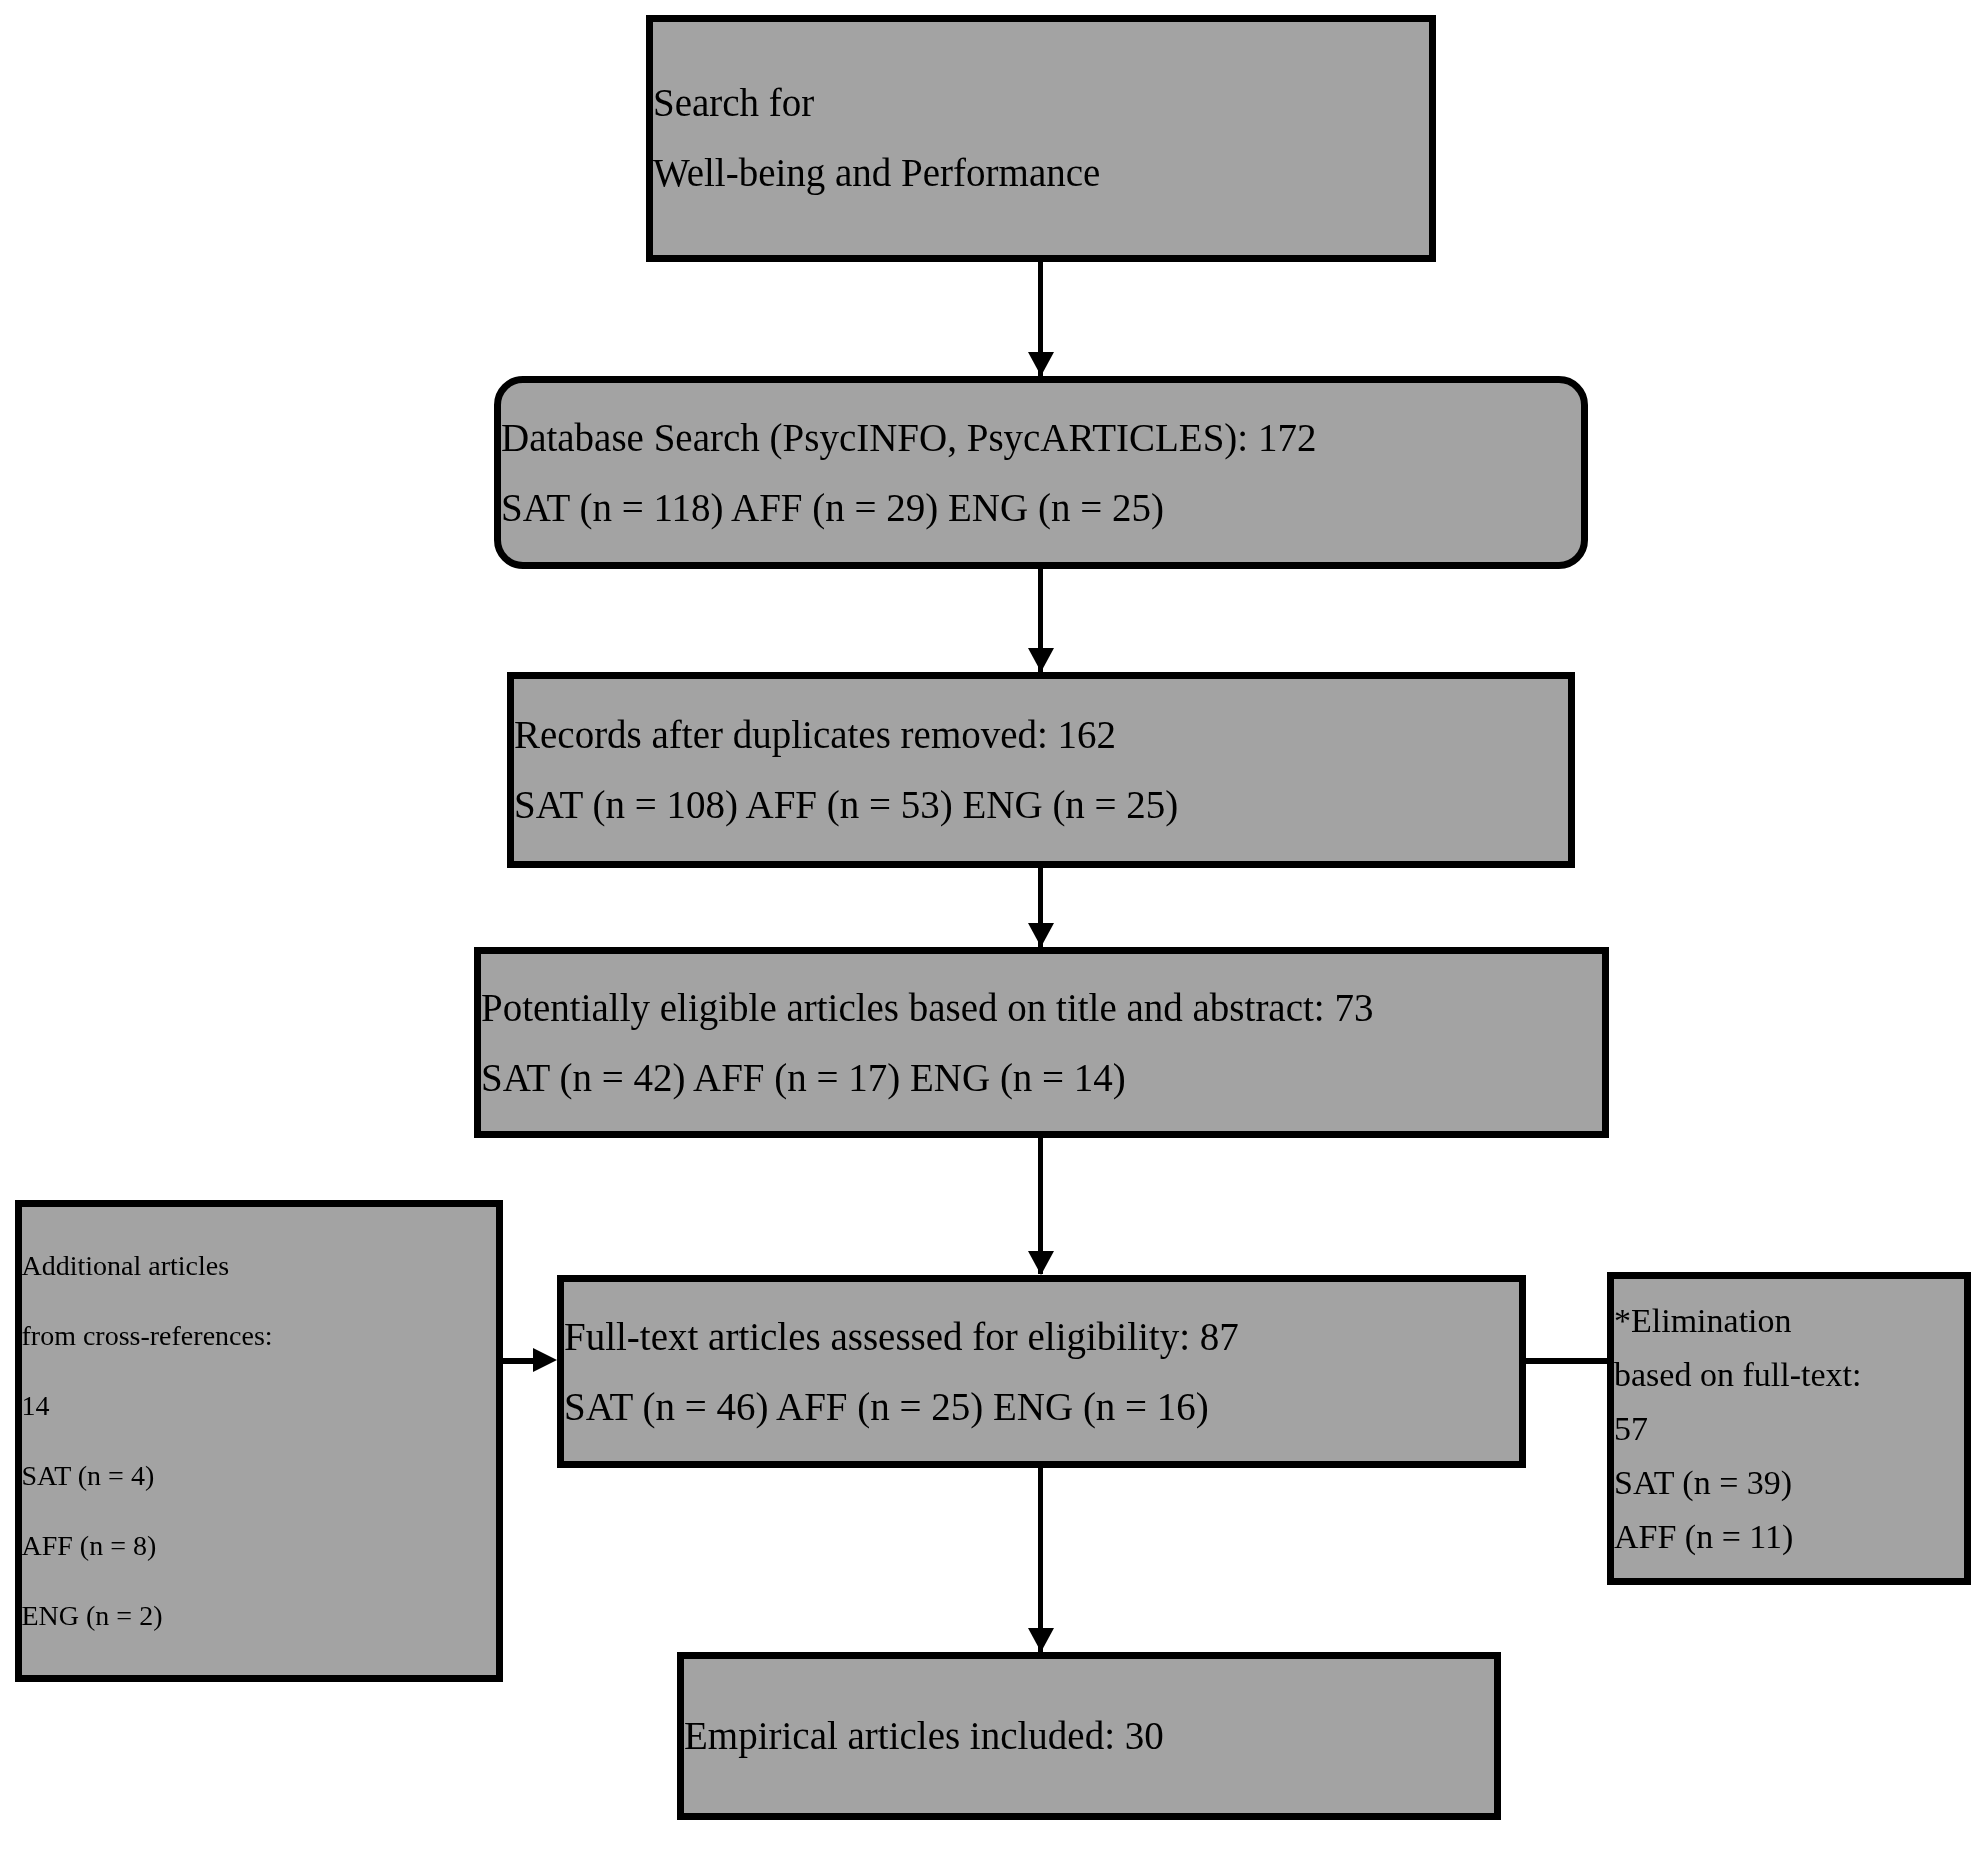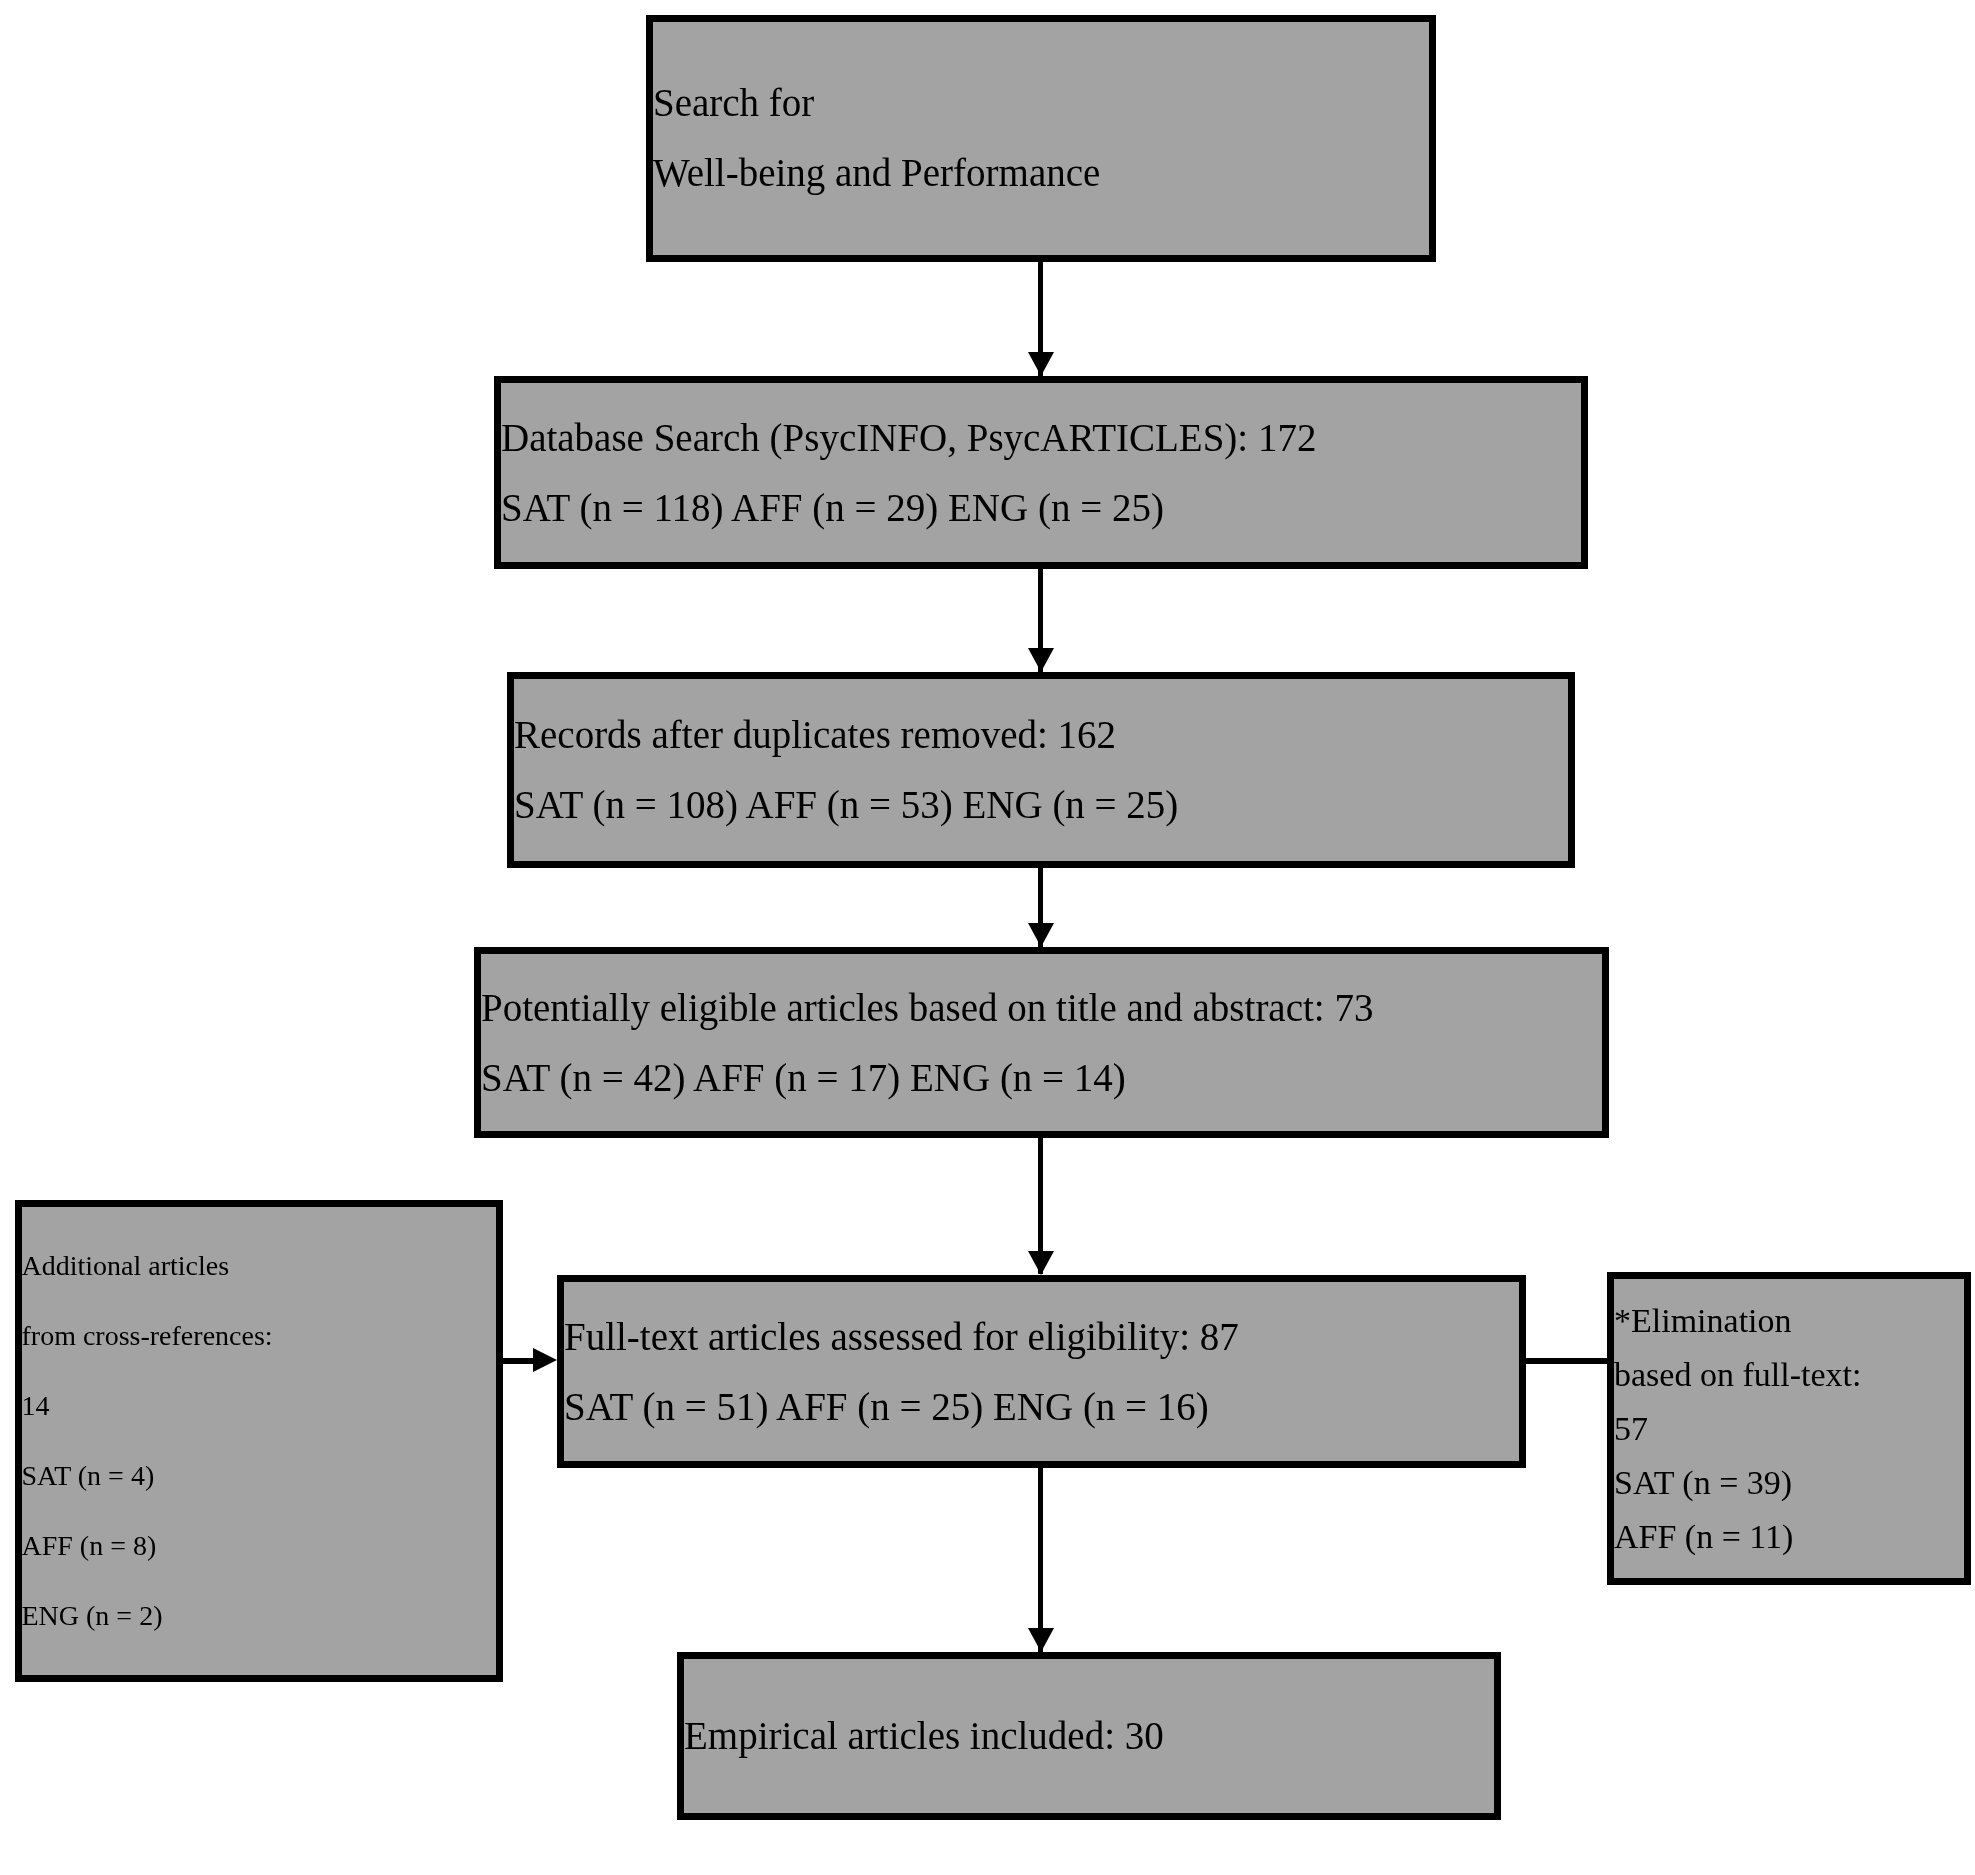--- a/index.html
+++ b/index.html
@@ -55,21 +55,21 @@
   .arrow-right {
     position: absolute;
     width: 0;
     height: 0;
     border-top: 12.5px solid transparent;
     border-bottom: 12.5px solid transparent;
     border-left: 24px solid #000000;
   }
   
   #box-search    { left: 646px; top: 14.5px;   width: 790px; height: 247px; }
-  #box-database  { left: 494px; top: 376px;  width: 1094px; height: 193px; }
+  #box-database  { left: 494px; top: 376px;  width: 1094px; height: 193px; border-radius: 29px; }
   #box-duplicates{ left: 507px; top: 672px; width: 1068px; height: 196px; }
   #box-title     { left: 474px;  top: 947px; width: 1135px; height: 191px; }
   #box-crossref  { left: 14.5px;   top: 1200px; width: 488px; height: 482px; }
   #box-fulltext  { left: 557px; top: 1275px; width: 969px; height: 193px; }
   #box-elim      { left: 1607px; top: 1272px; width: 364px;  height: 313px; }
   #box-included  { left: 677px; top: 1652px; width: 824px; height: 168px; }
   
   #a1-line { left: 1038px; top: 261px;  height: 115px; }
   #a2-line { left: 1038px; top: 569px; height: 104px; }
   #a3-line { left: 1038px; top: 868px; height: 80px; }
@@ -113,21 +113,21 @@
     <div class="line">Additional articles</div>
     <div class="line">from cross-references:</div>
     <div class="line">14</div>
     <div class="line">SAT (n = 4)</div>
     <div class="line">AFF (n = 8)</div>
     <div class="line">ENG (n = 2)</div>
   </div>
 
   <div class="flow-box fs-main" id="box-fulltext">
     <div class="line">Full-text articles assessed for eligibility: 87</div>
-    <div class="line">SAT (n = 51) AFF (n = 25) ENG (n = 16)</div>
+    <div class="line">SAT (n = 46) AFF (n = 25) ENG (n = 16)</div>
   </div>
 
   <div class="flow-box fs-small" id="box-elim">
     <div class="line">*Elimination</div>
     <div class="line">based on full-text:</div>
     <div class="line">57</div>
     <div class="line">SAT (n = 39)</div>
     <div class="line">AFF (n = 11)</div>
   </div>
 

